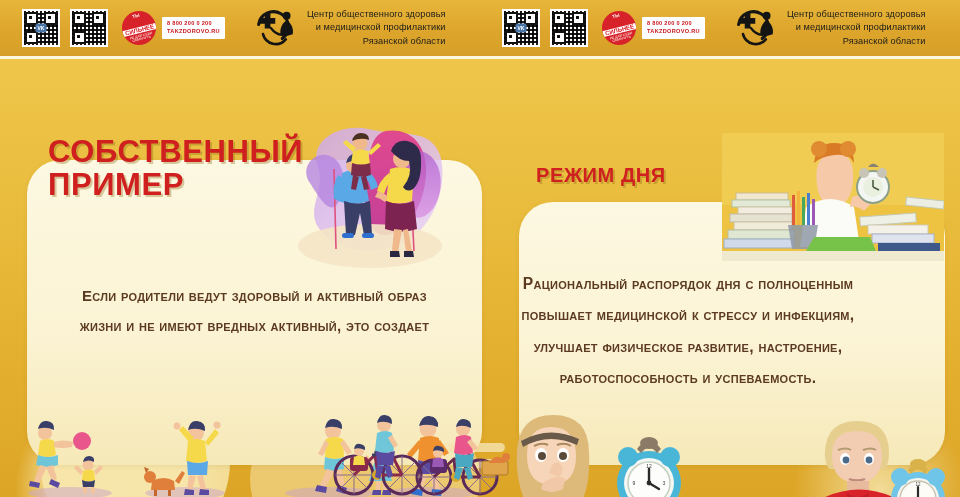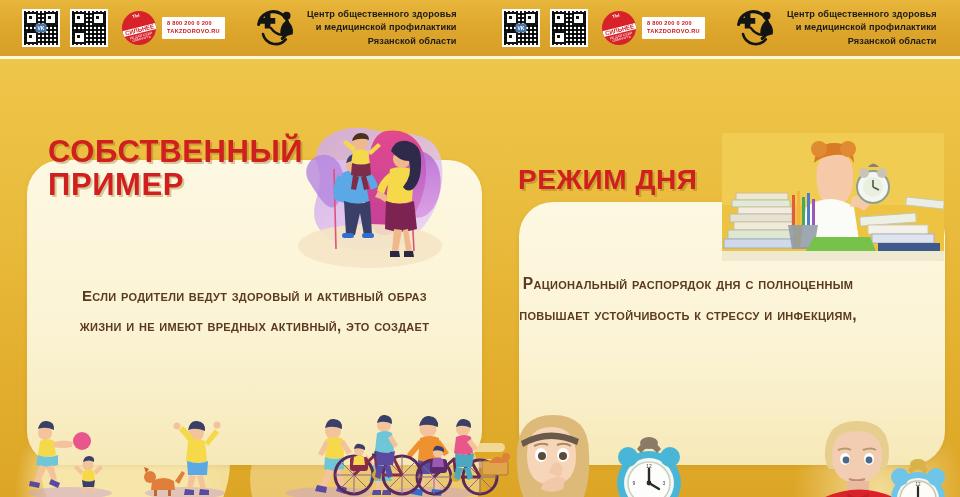--- a/index.html
+++ b/index.html
@@ -66,21 +66,21 @@
   }
   .tz-circle .tz-l3{font-size:3.4px;opacity:.95;}
   .tz-text{
     margin-left:6px;background:#fff;padding:3px 5px;border-radius:1px;
     color:#c8161d;font-size:5.6px;font-weight:bold;line-height:1.35;letter-spacing:.3px;
   }
 
   .logo-wrap{display:flex;align-items:center;margin-left:30px;flex:0 0 auto;}
   .logo-mark{width:44px;height:42px;flex:0 0 auto;}
   .org-name{
-    margin-left:8px;color:#1b1b1b;font-size:9.2px;font-weight:bold;
+    margin-left:8px;color:#1b1b1b;font-size:9.2px;font-weight:normal;
     line-height:1.42;text-align:right;letter-spacing:.1px;
   }
 
   
   .canvas{
     position:absolute;left:0;top:59px;width:960px;height:438px;
     background:
       radial-gradient(circle 150px at 120px 430px, #f6e3a6 0%, #f4dd98 45%, rgba(244,221,152,0) 70%),
       radial-gradient(circle 120px at 880px 430px, #f2dc99 0%, rgba(242,220,153,0) 72%),
       linear-gradient(180deg,#eec64a 0%, #e9bb3c 38%, #e3ae2e 72%, #dca526 100%);
@@ -101,21 +101,21 @@
   .panel.left{left:27px;top:101px;width:455px;height:305px;}
   .panel.right{left:519px;top:143px;width:426px;height:263px;}
 
   .title{
     position:absolute;font-weight:bold;color:#cf1f1f;
     letter-spacing:.6px;line-height:1.08;
     text-shadow:2px 2px 0 rgba(140,105,20,.35);
     white-space:pre-line;
   }
   .title.left{left:48px;top:76px;font-size:31px;}
-  .title.right{left:518px;top:106px;font-size:28px;}
+  .title.right{left:536px;top:106px;font-size:20px;}
 
   .body-text{
     position:absolute;color:#5b3a20;text-align:center;
     font-family:"Liberation Sans Narrow","Liberation Sans",sans-serif;
     font-stretch:condensed;
     font-variant:small-caps;
     font-weight:600;
     letter-spacing:.3px;
   }
   .body-text .ln{display:block;white-space:nowrap;}
@@ -363,21 +363,23 @@
 ПРИМЕР</div>
     <div class="title right">РЕЖИМ ДНЯ</div>
 
     <div class="body-text left">
       <span class="ln">Если родители ведут здоровый и активный образ</span>
       <span class="ln">жизни и не имеют вредных активный, это создает</span>
     </div>
 
     <div class="body-text right">
       <span class="ln">Рациональный распорядок дня с полноценным</span>
-      <span class="ln">повышает устойчивость к стрессу и инфекциям,</span>
+      <span class="ln">повышает медицинской к стрессу и инфекциям,</span>
+      <span class="ln">улучшает физическое развитие, настроение,</span>
+      <span class="ln">работоспособность и успеваемость.</span>
     </div>
 
     <svg class="strip" viewBox="0 0 505 90">
       <ellipse cx="70" cy="86" rx="42" ry="6" fill="#c9a2c9" opacity=".5"></ellipse>
       <ellipse cx="185" cy="86" rx="40" ry="6" fill="#c9a2c9" opacity=".5"></ellipse>
       <ellipse cx="330" cy="86" rx="45" ry="6" fill="#c9a2c9" opacity=".5"></ellipse>
       <ellipse cx="430" cy="86" rx="45" ry="6" fill="#c9a2c9" opacity=".5"></ellipse>
       <rect x="440" y="36" width="65" height="9" rx="4.5" fill="#f6e4b0" opacity=".8"></rect>
       <rect x="455" y="52" width="50" height="9" rx="4.5" fill="#f6e4b0" opacity=".8"></rect>
 

